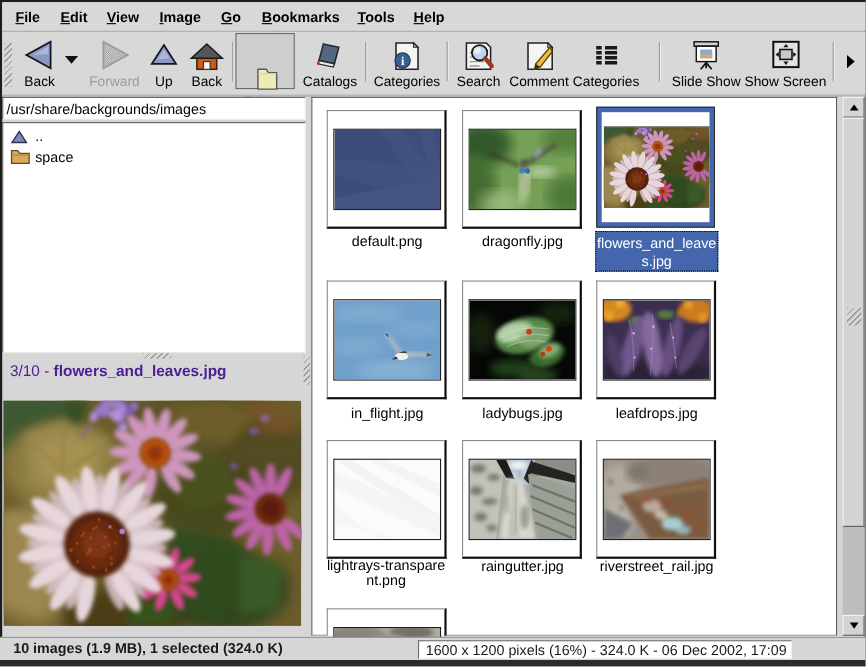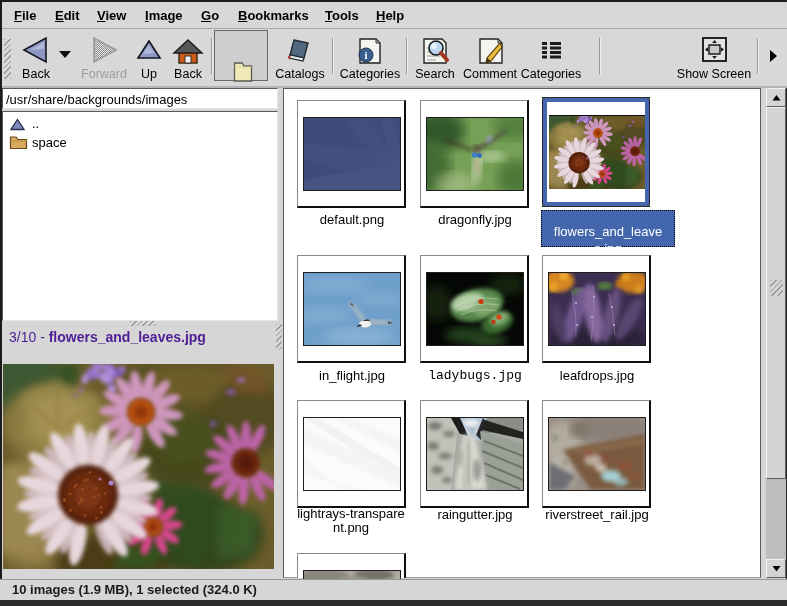--- a/index.html
+++ b/index.html
@@ -131,20 +131,27 @@
         <path d="M37 7 L39 11 L28 25 L23 27 L24 22 Z" fill="#e8c03c" stroke="#604010" stroke-width="1.2"></path>
         <path d="M24 22 L23 27 L28 25 Z" fill="#3a2c10"></path>
       </svg><span class="lbl">Comment</span></div>
   <div class="tbtn" style="left:521px; top:7px; width:56px;"><svg width="56" height="30" viewBox="0 0 56 30">
         <g stroke="#1a1a1a">
           <path d="M19 7.5 H24 M19 12 H24 M19 16.5 H24 M19 21 H24" stroke-width="3.2"></path>
           <path d="M27 7.5 H38 M27 12 H38 M27 16.5 H38 M27 21 H38" stroke-width="3.2"></path>
         </g>
       </svg><span class="lbl">Categories</span></div>
   <div class="tsep" style="left:597px;"></div>
+  <div class="tbtn" style="left:608px; top:7px; width:64px;"><svg width="64" height="30" viewBox="0 0 64 30">
+        <rect x="21" y="2" width="22" height="4" fill="#d0d0d0" stroke="#111" stroke-width="1.3"></rect>
+        <rect x="23" y="6" width="18" height="14" fill="#fff" stroke="#111" stroke-width="1.3"></rect>
+        <rect x="26.5" y="9" width="11" height="8" fill="#88aacc"></rect>
+        <rect x="26.5" y="13.5" width="11" height="3.5" fill="#d8a868"></rect>
+        <path d="M32 20 L32 26 M27 27 L32 21 L37 27" stroke="#111" stroke-width="1.6" fill="none"></path>
+      </svg><span class="lbl">Slide Show</span></div>
   <div class="tbtn" style="left:682px; top:7px; width:60px;"><svg width="60" height="30" viewBox="0 0 60 30">
         <rect x="19" y="2" width="23" height="23" fill="#e2e2e2" stroke="#111" stroke-width="1.8"></rect>
         <rect x="25" y="9" width="11" height="9" fill="#c8c8c8" stroke="#111" stroke-width="1.4"></rect>
         <path d="M30.5 4 L32.8 7 L28.2 7 Z" fill="#111"></path>
         <path d="M30.5 23 L32.8 20 L28.2 20 Z" fill="#111"></path>
         <path d="M21 13.5 L24 11.2 L24 15.8 Z" fill="#111"></path>
         <path d="M40 13.5 L37 11.2 L37 15.8 Z" fill="#111"></path>
       </svg><span class="lbl">Show Screen</span></div>
   <div class="tsep" style="left:755px;"></div>
   <svg class="abs" style="left:766px; top:20px;" width="10" height="14" viewBox="0 0 10 14">
@@ -190,34 +197,34 @@
           <use href="#pic-dragonfly"></use>
         </svg></div>
     </div>
   <div class="tlabel" style="left:420px; top:212px; width:110px;">dragonfly.jpg</div>
   <div class="selframe" style="left:542px; top:97px;">
       <div class="inner"></div>
       <div class="img" style="border-top:1px solid #111;"><svg width="96" height="73" viewBox="0 0 271 205" preserveAspectRatio="none">
           <use href="#flowerpic"></use>
         </svg></div>
     </div>
-  <div id="sellabel" style="left:541px; top:210px; width:134px; height:37px; padding-top:12px;">flowers_and_leave<br>s.jpg</div>
+  <div id="sellabel" style="left:541px; top:210px; width:112px; height:37px; padding-top:1px;">flowers_and_leave<br>s.jpg</div>
 
   <div class="frame" style="left:297px; top:255px;">
       <div class="img"><svg width="96" height="72" viewBox="0 0 96 72">
           <use href="#pic-inflight"></use>
         </svg></div>
     </div>
   <div class="tlabel" style="left:297px; top:368px; width:110px;">in_flight.jpg</div>
   <div class="frame" style="left:420px; top:255px;">
       <div class="img"><svg width="96" height="72" viewBox="0 0 96 72">
           <use href="#pic-ladybugs"></use>
         </svg></div>
     </div>
-  <div class="tlabel" style="left:420px; top:368px; width:110px;font-family:Liberation Mono, monospace;">ladybugs.jpg</div>
+  <div class="tlabel" style="left:420px; top:368px; width:110px;">ladybugs.jpg</div>
   <div class="frame" style="left:542px; top:255px;">
       <div class="img"><svg width="96" height="72" viewBox="0 0 96 72">
           <use href="#pic-leafdrops"></use>
         </svg></div>
     </div>
   <div class="tlabel" style="left:542px; top:368px; width:110px;">leafdrops.jpg</div>
 
   <div class="frame" style="left:297px; top:400px;">
       <div class="img"><svg width="96" height="72" viewBox="0 0 96 72">
           <use href="#pic-lightrays"></use>
@@ -251,20 +258,21 @@
   <div id="sslider">
       <div class="hatch" style="position:absolute; left:3px; top:172px; width:13px; height:16px;"></div>
     </div>
   <div class="sbtn" style="top:471px;"><svg width="19" height="17" viewBox="0 0 19 17">
         <polygon points="9.5,11.5 13.5,6 5.5,6" fill="#000"></polygon>
       </svg></div>
 </div>
 
 <div class="abs" id="statbar">
   <span style="position:absolute; left:12px; top:2px;font-weight:bold;">10 images (1.9 MB), 1 selected (324.0 K)</span>
+  <div id="statbox">1600 x 1200 pixels (16%) - 324.0 K - 06 Dec 2002, 17:09</div>
 </div>
 <div class="abs" id="edgeB"></div>
 
 <svg width="0" height="0" style="position:absolute;">
 <defs>
 <filter id="b2">
         <feGaussianBlur stdDeviation="2"></feGaussianBlur>
       </filter>
 <filter id="b4">
         <feGaussianBlur stdDeviation="4"></feGaussianBlur>

